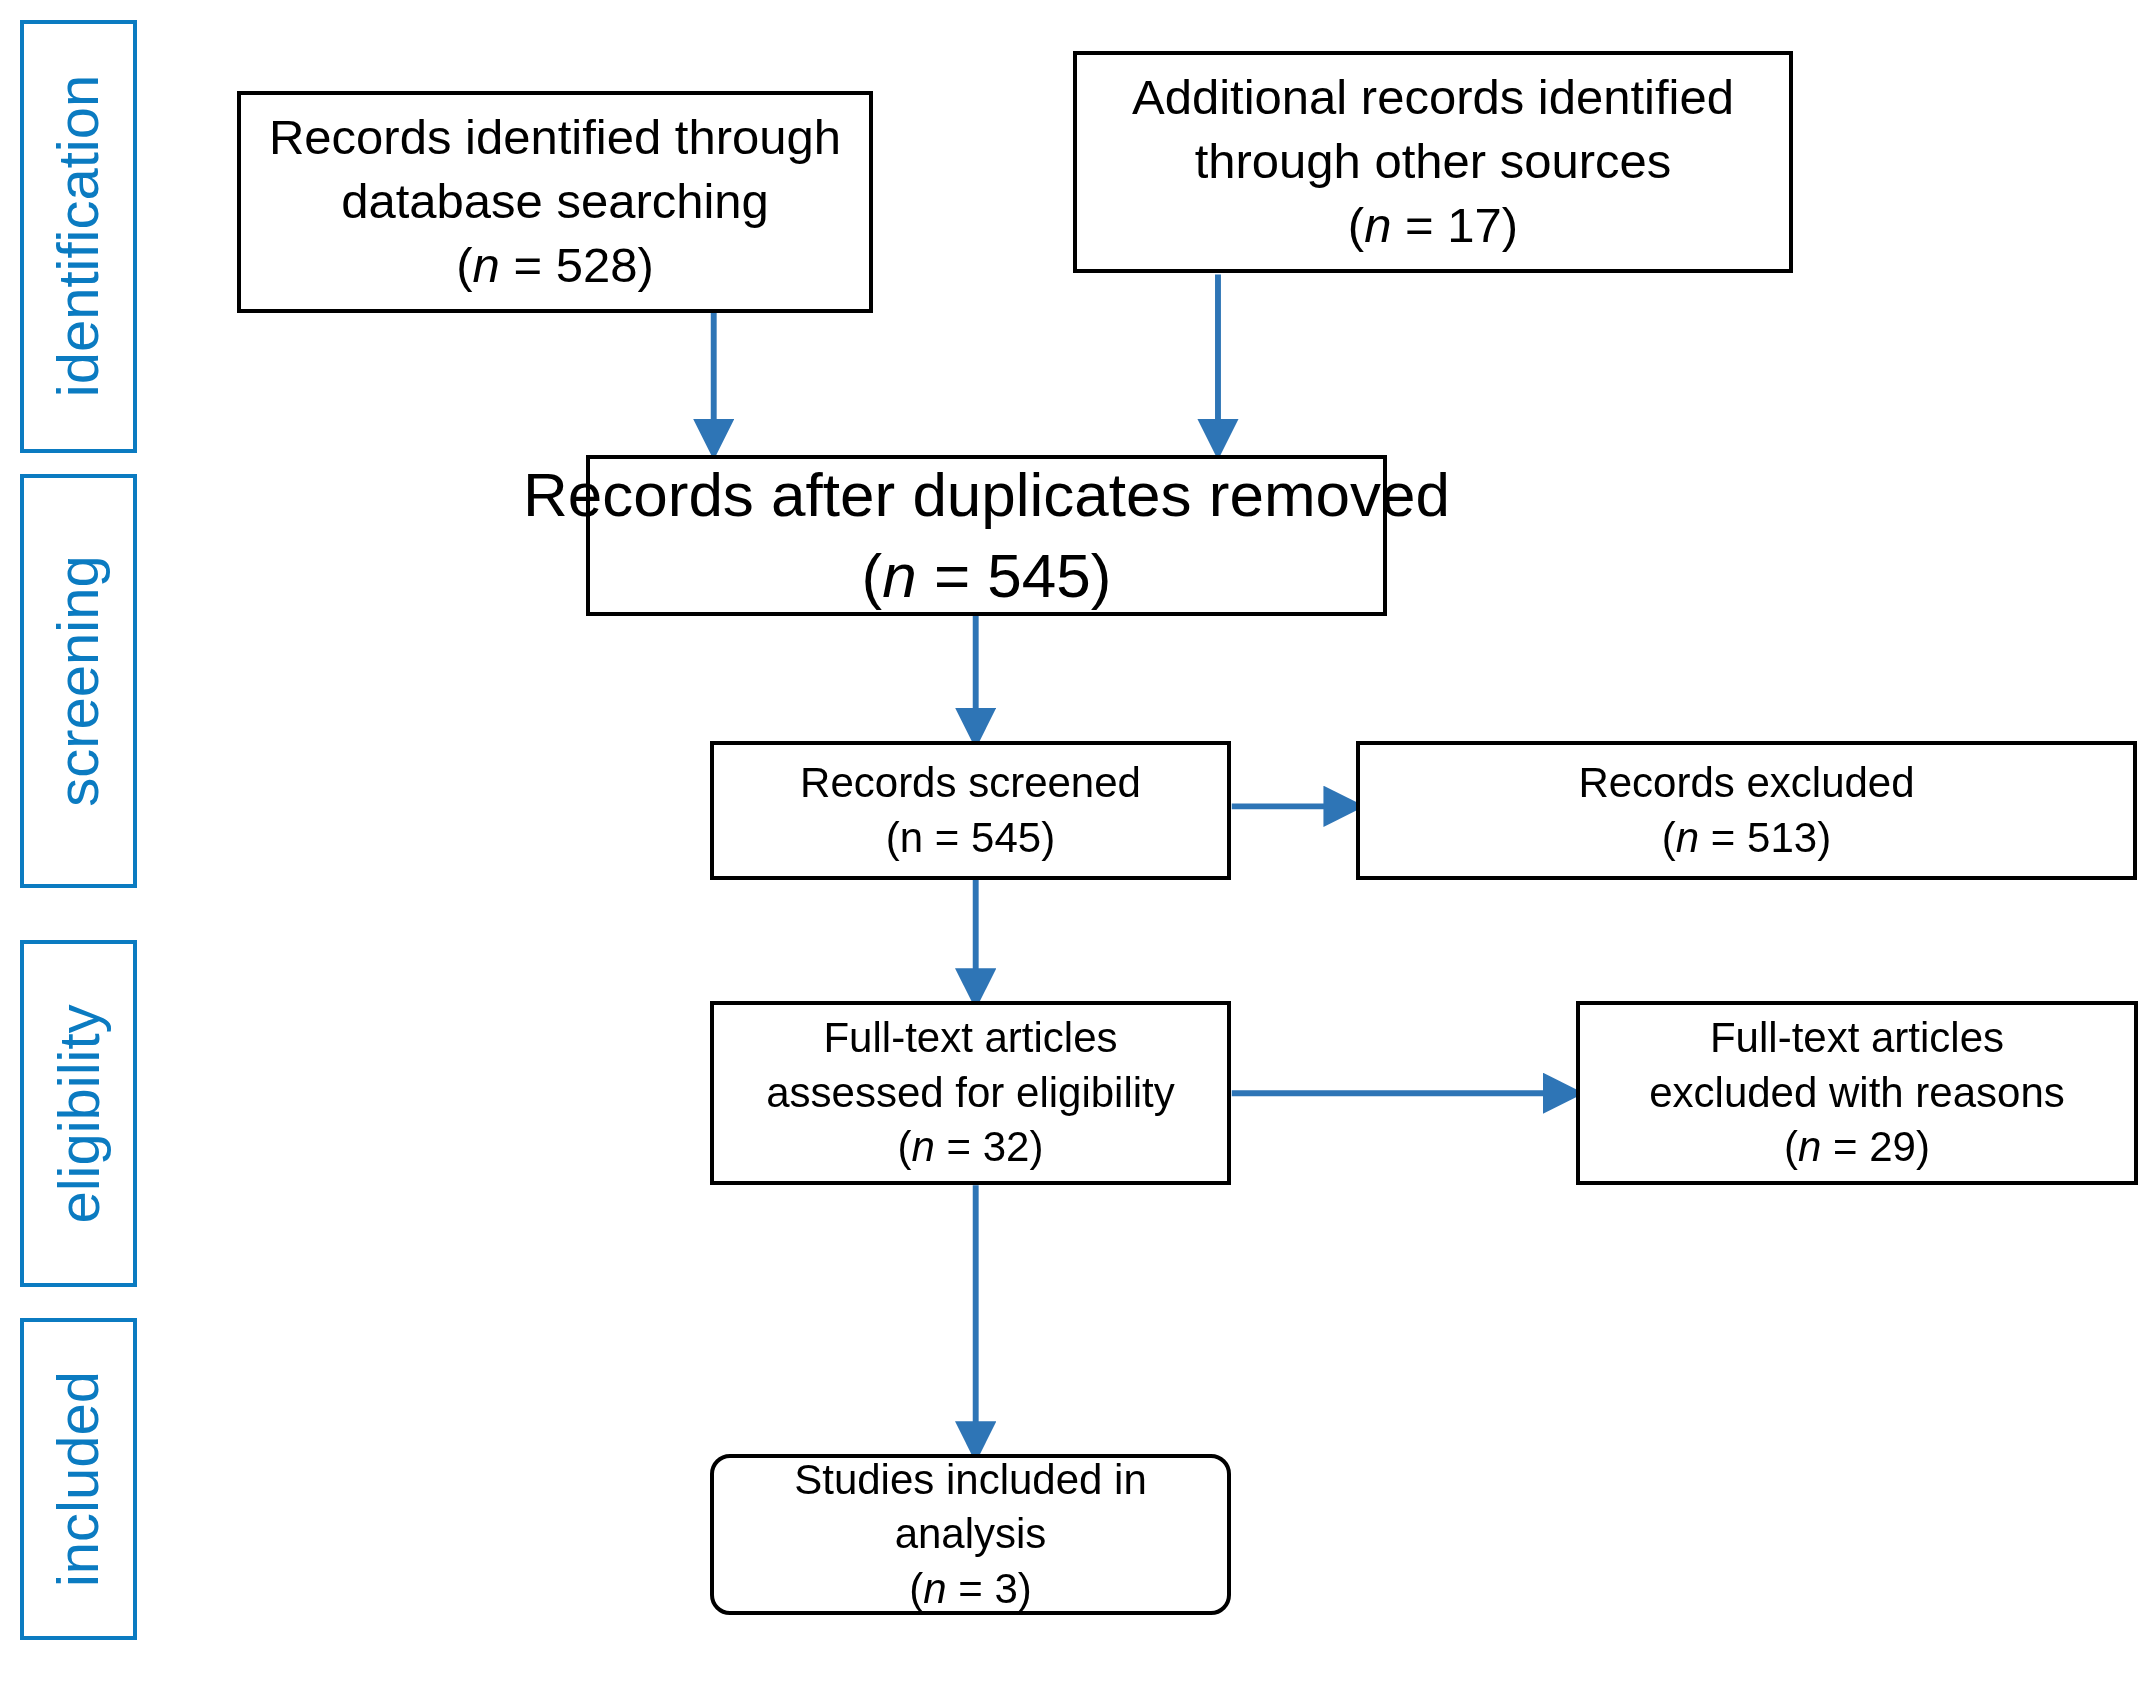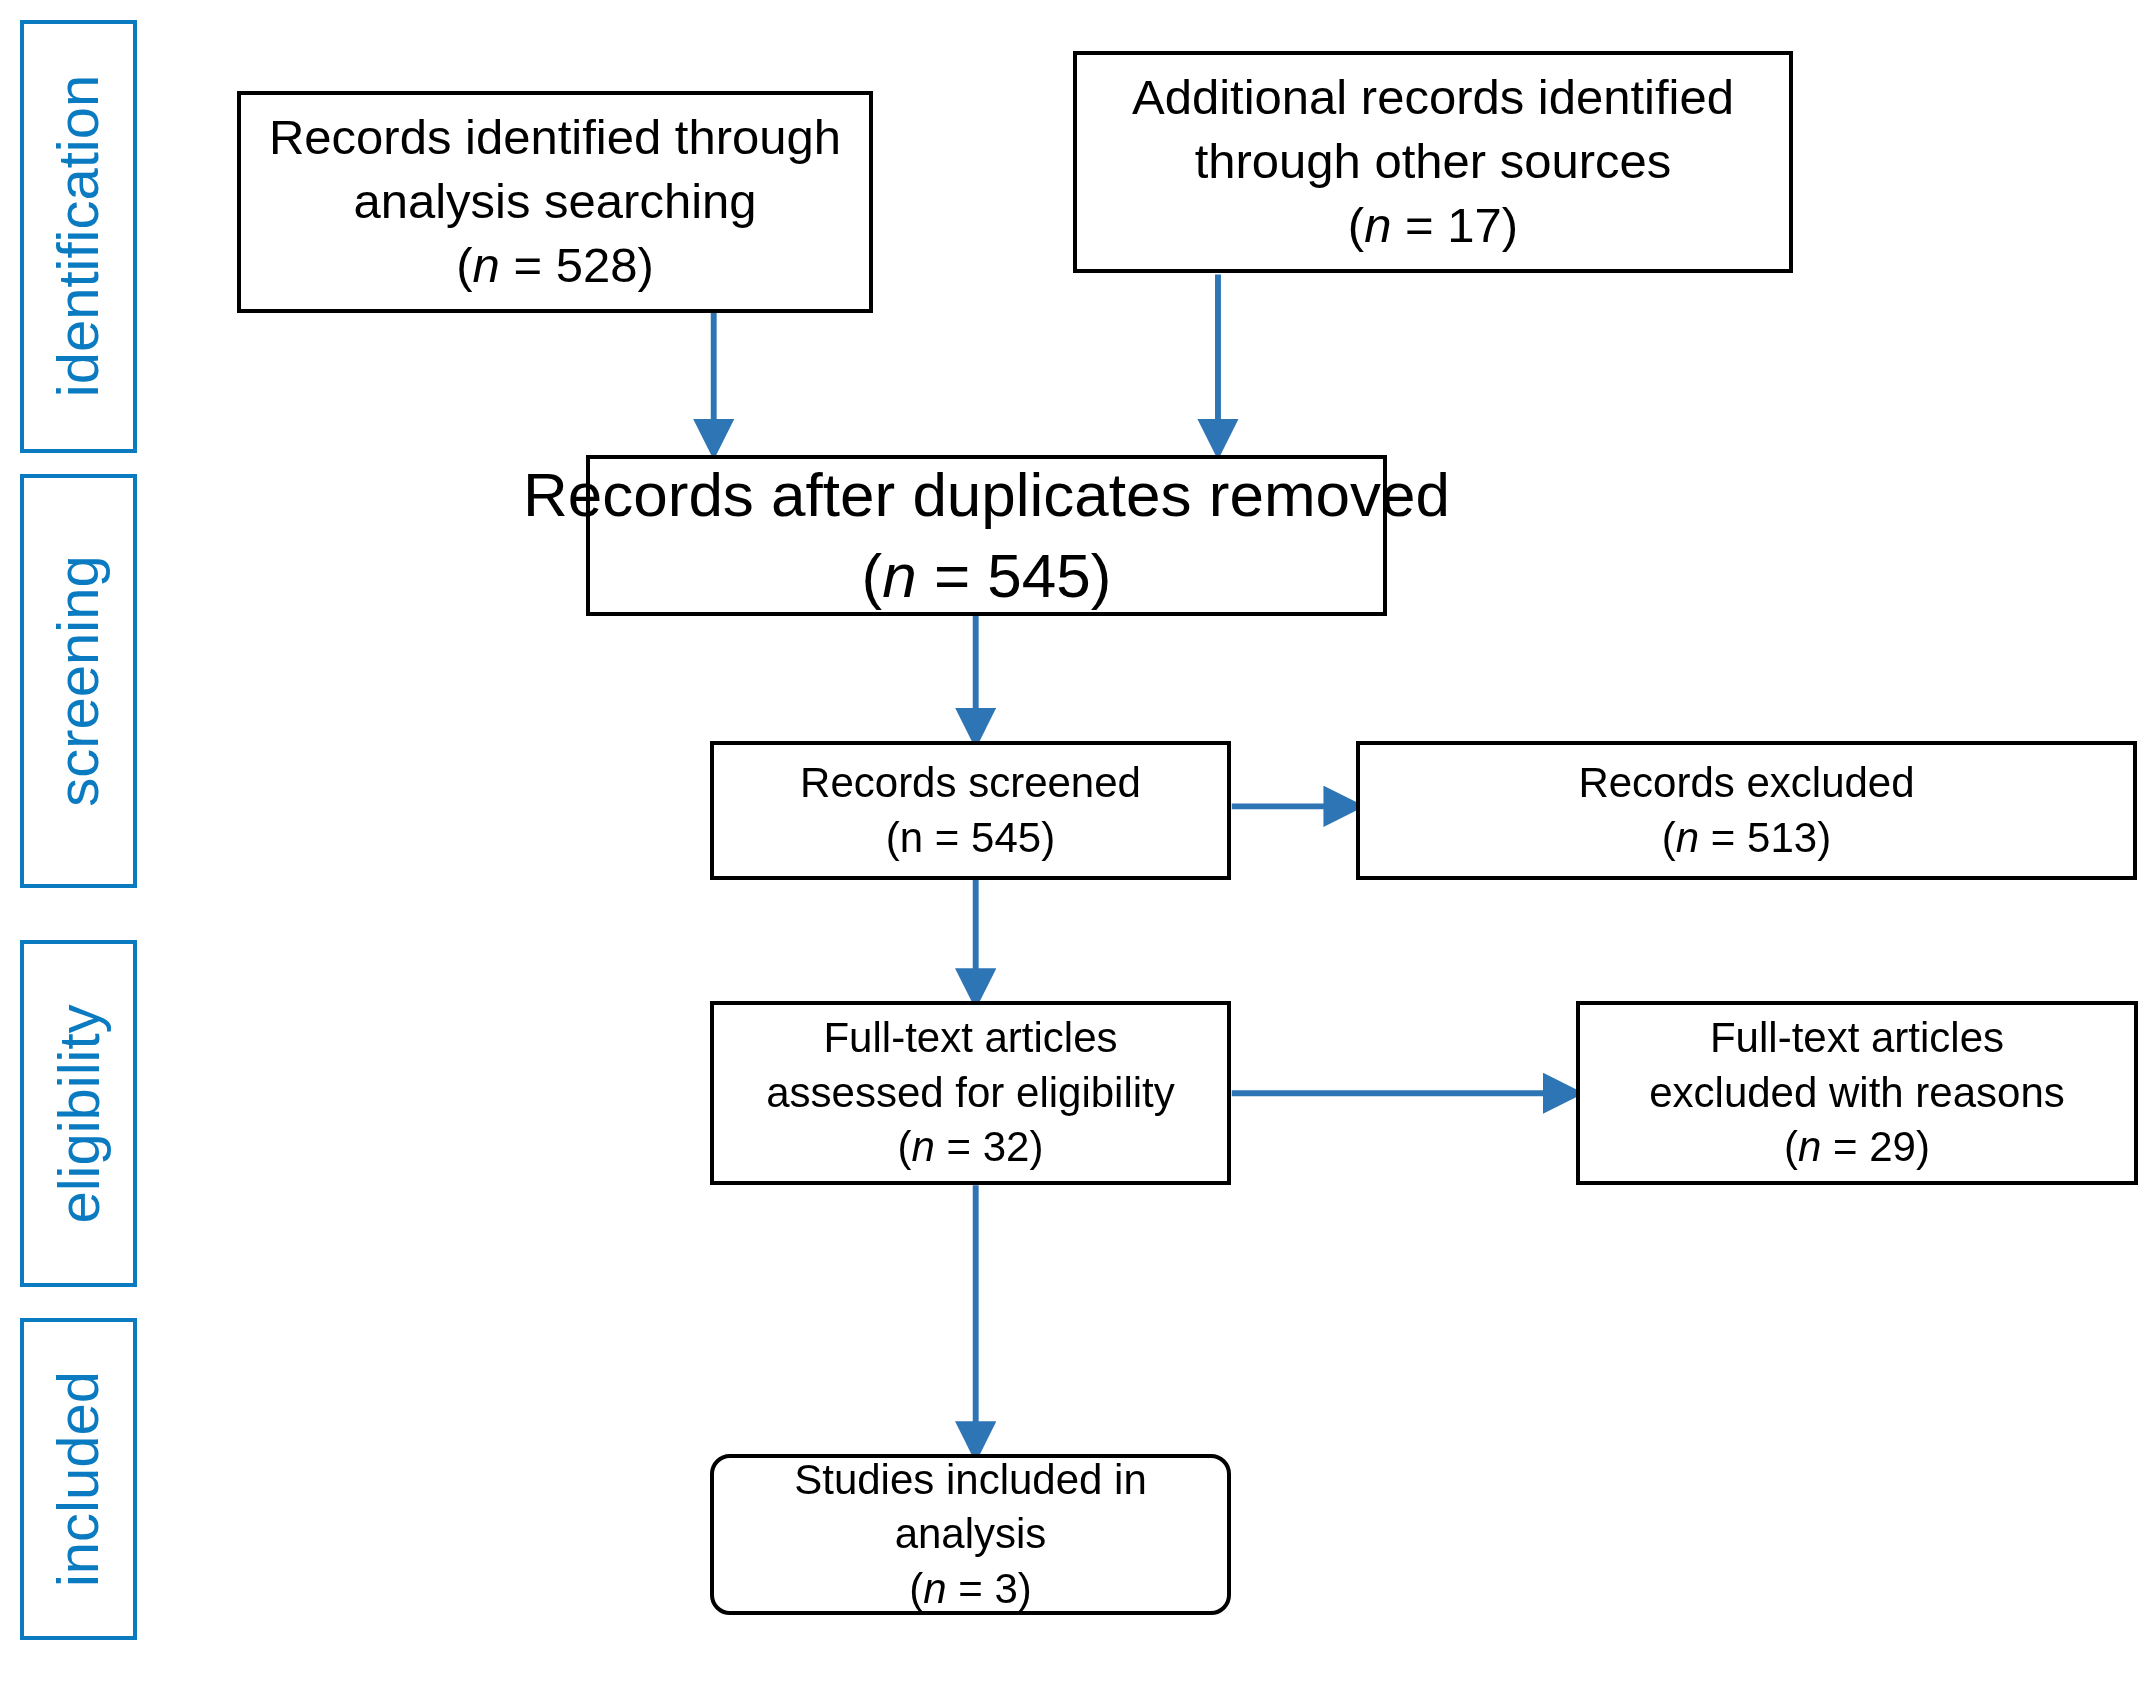--- a/index.html
+++ b/index.html
@@ -111,21 +111,21 @@
   <div class="stage-box" style="left:19.7px; top:940px; width:117px; height:347px;">
     <span class="stage-label">eligibility</span>
   </div>
 
   <div class="stage-box" style="left:19.7px; top:1318px; width:117px; height:322px;">
     <span class="stage-label">included</span>
   </div>
 
   <div class="flow-box" style="left:237px; top:51px; width:636px; height:222px;margin-top:40px;">
     <span class="line fs-big">Records identified through</span>
-    <span class="line fs-big">analysis searching</span>
+    <span class="line fs-big">database searching</span>
     <span class="line fs-big"><span>(</span><span class="ital-n">n</span><span> = 528)</span></span>
   </div>
 
   <div class="flow-box" style="left:1073px; top:51px; width:720px; height:222px;">
     <span class="line fs-big">Additional records identified</span>
     <span class="line fs-big">through other sources</span>
     <span class="line fs-big"><span>(</span><span class="ital-n">n</span><span> = 17)</span></span>
   </div>
 
   <div class="flow-box" style="left:586px; top:455px; width:801px; height:161px;">

